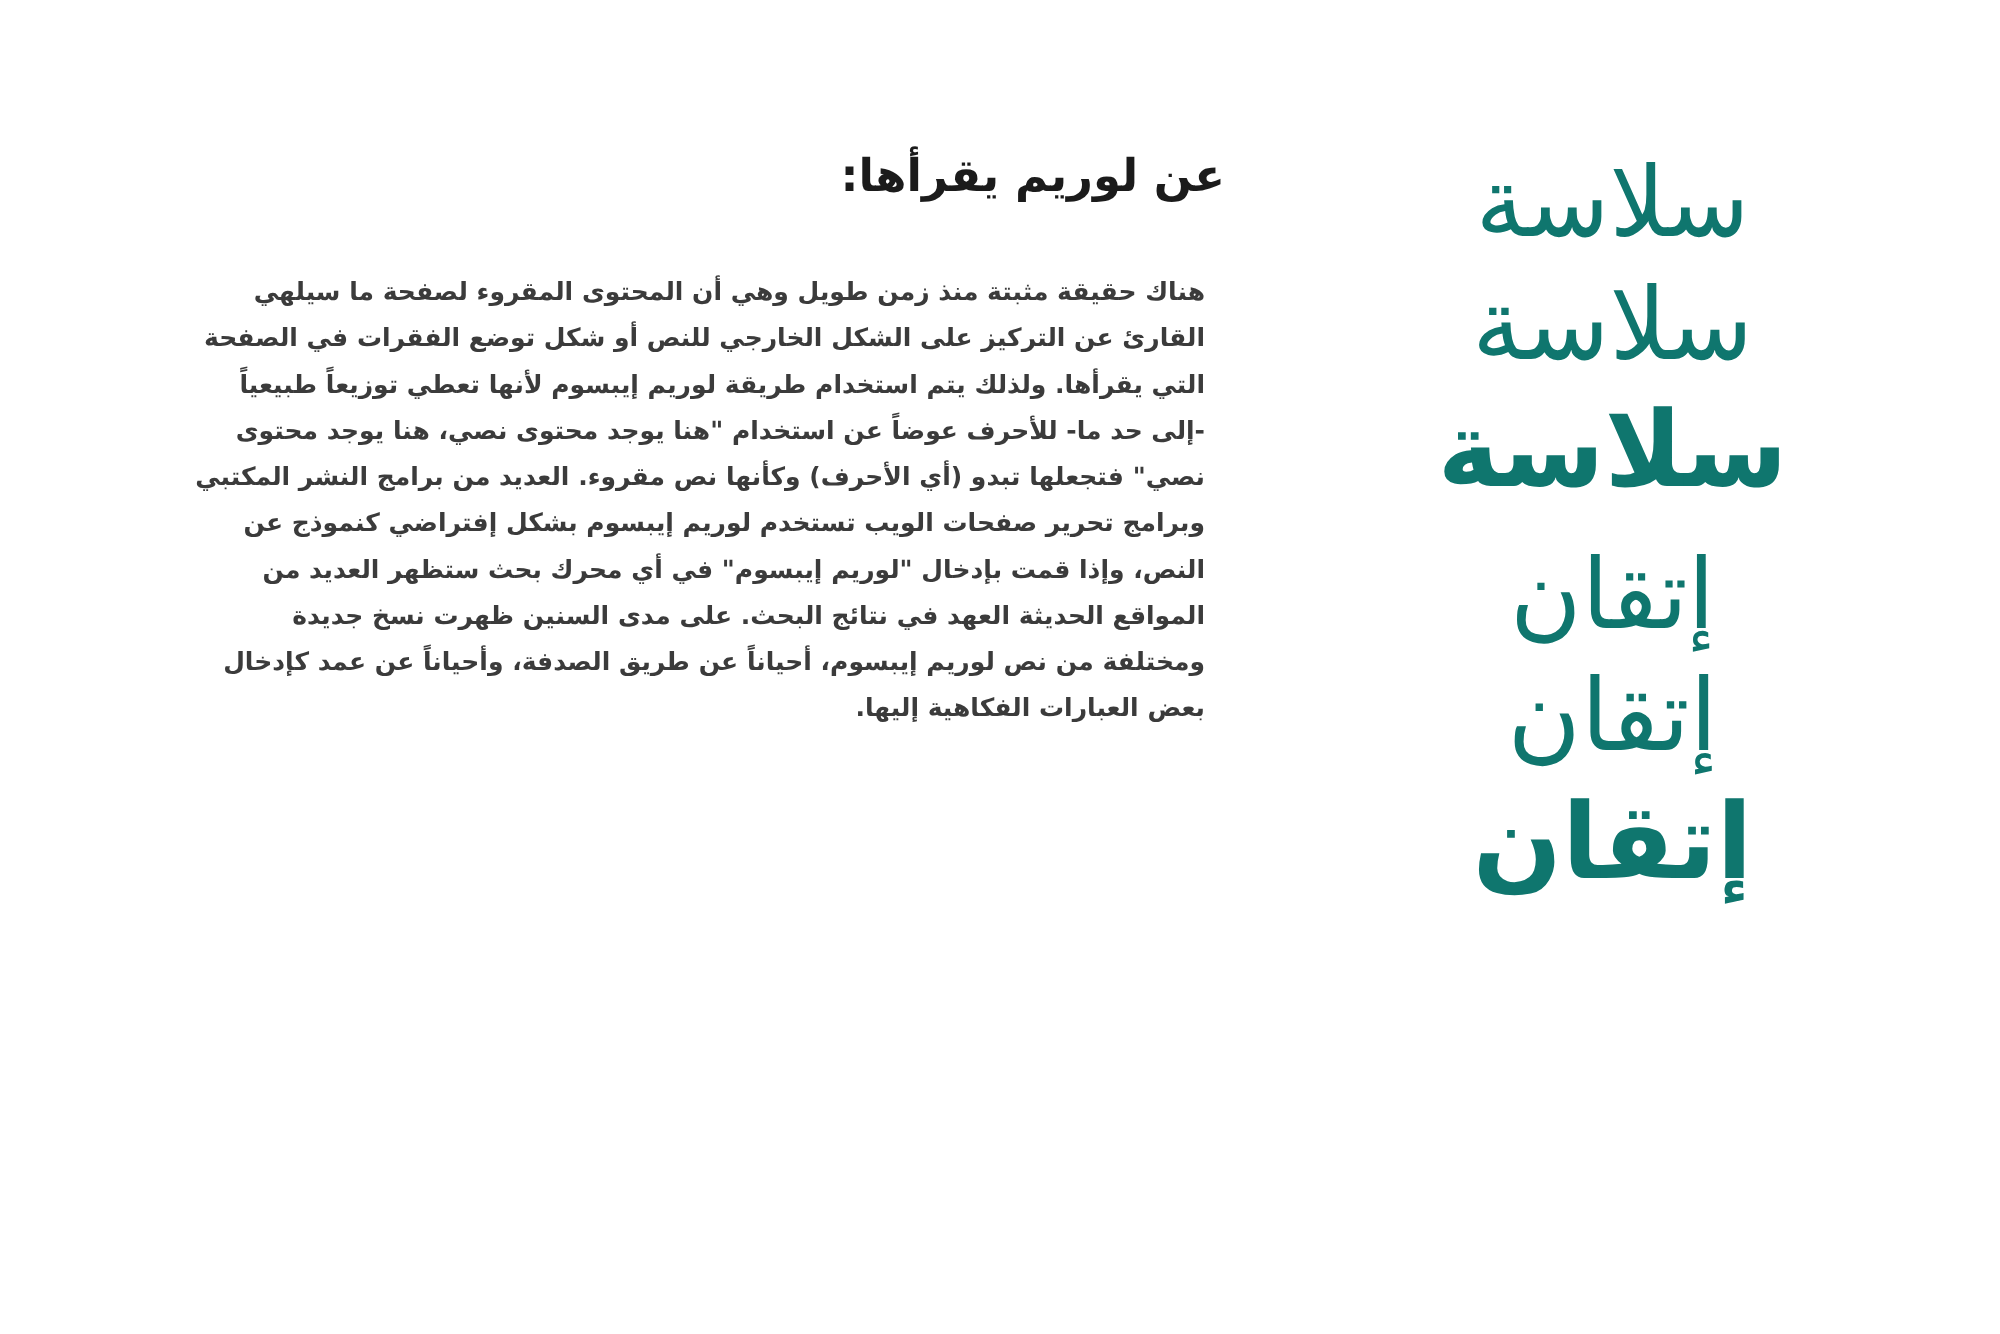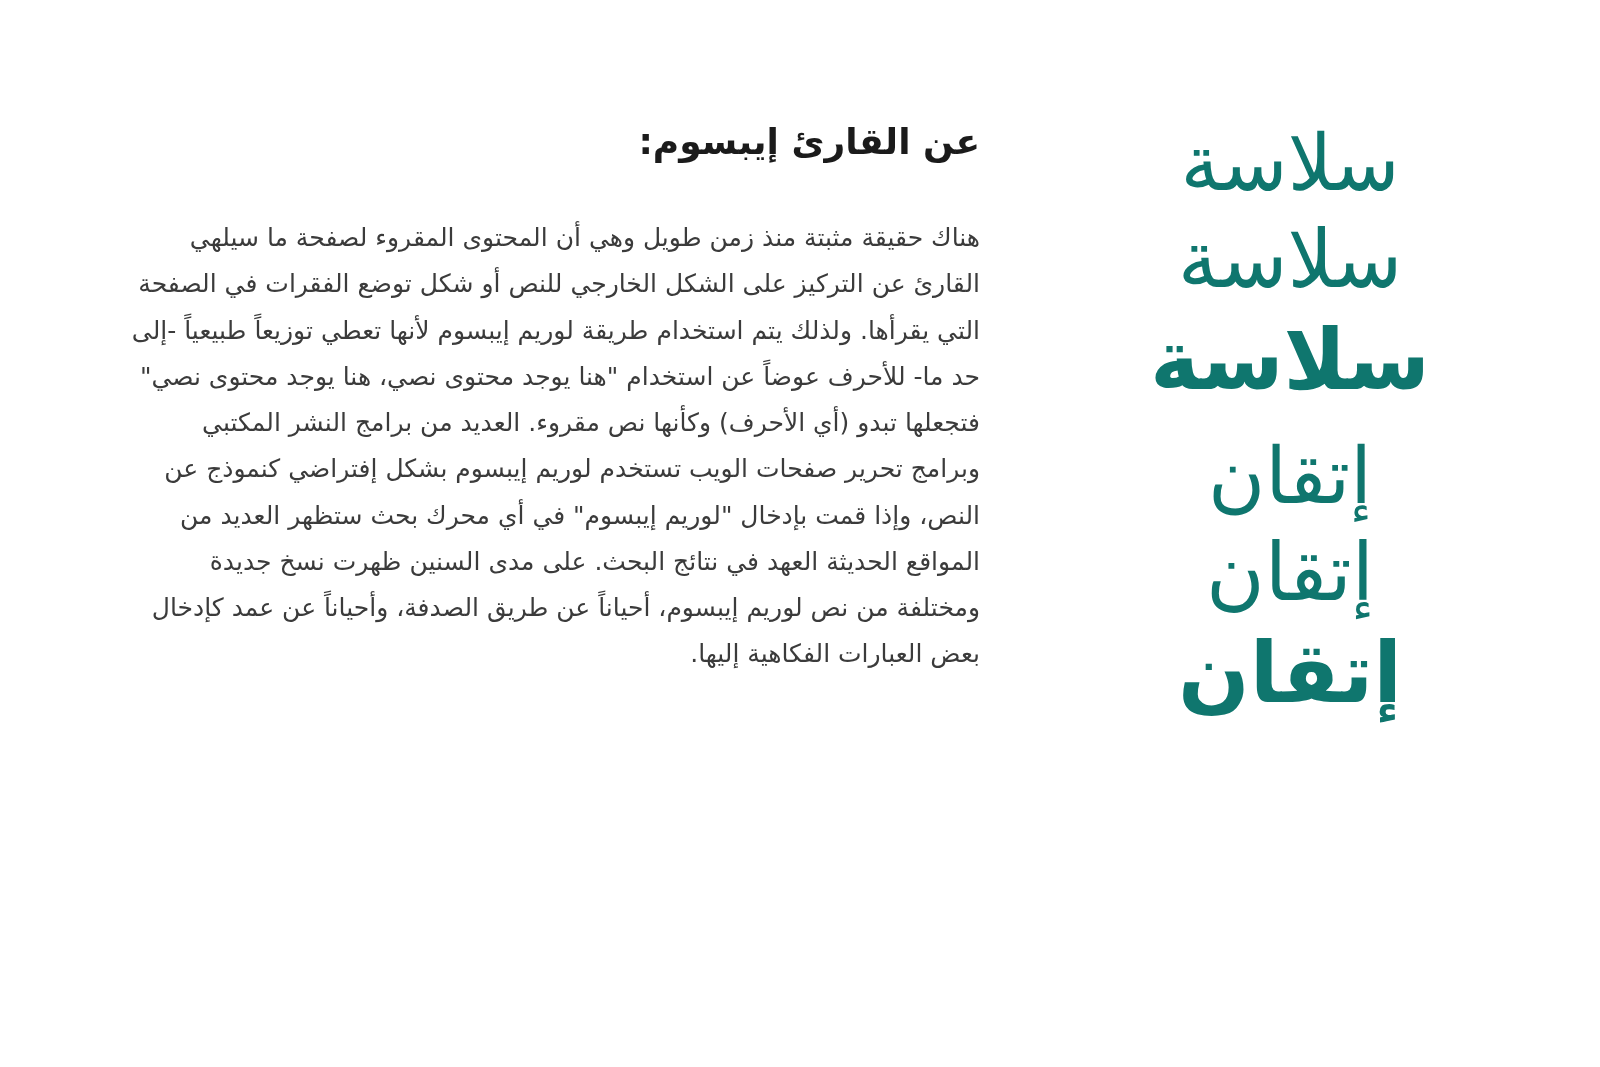--- a/index.html
+++ b/index.html
@@ -27,25 +27,25 @@
   }
   .specimen-title {
     font-size: 36px;
     font-weight: 700;
     color: #1b1b1b;
     letter-spacing: 0px;
     margin: 0 0 52px 0;
     line-height: 1.2;
   }
   .specimen-paragraph {
-    font-size: 25px;
+    font-size: 20px;
     line-height: 1.85;
     color: #3b3b3b;
-    font-weight: 400;
-    margin: 0;
+    font-weight: 700;
+    margin: 16px;
     text-align: right;
   }
 
   
   .weights-column {
     position: absolute;
     top: 120px;
     left: 1080px;
     width: 420px;
     direction: rtl;
@@ -63,21 +63,21 @@
   .w-light2   { font-size: 78px; font-weight: 300; margin-bottom: 8px; }
   .w-regular2 { font-size: 80px; font-weight: 400; margin-bottom: 8px; }
   .w-bold2    { font-size: 84px; font-weight: 700; margin-bottom: 0px; }
 </style>
 </head>
 <body>
 
 <div class="page">
 
   <section class="specimen-body">
-    <h1 class="specimen-title">عن القارئ إيبسوم:</h1>
+    <h1 class="specimen-title">عن لوريم يقرأها:</h1>
     <p class="specimen-paragraph">هناك حقيقة مثبتة منذ زمن طويل وهي أن المحتوى المقروء لصفحة ما سيلهي القارئ عن التركيز على الشكل الخارجي للنص أو شكل توضع الفقرات في الصفحة التي يقرأها. ولذلك يتم استخدام طريقة لوريم إيبسوم لأنها تعطي توزيعاً طبيعياً -إلى حد ما- للأحرف عوضاً عن استخدام "هنا يوجد محتوى نصي، هنا يوجد محتوى نصي" فتجعلها تبدو (أي الأحرف) وكأنها نص مقروء. العديد من برامج النشر المكتبي وبرامج تحرير صفحات الويب تستخدم لوريم إيبسوم بشكل إفتراضي كنموذج عن النص، وإذا قمت بإدخال "لوريم إيبسوم" في أي محرك بحث ستظهر العديد من المواقع الحديثة العهد في نتائج البحث. على مدى السنين ظهرت نسخ جديدة ومختلفة من نص لوريم إيبسوم، أحياناً عن طريق الصدفة، وأحياناً عن عمد كإدخال بعض العبارات الفكاهية إليها.</p>
   </section>
 
   <aside class="weights-column">
     <span class="weight-sample w-light">سلاسة</span>
     <span class="weight-sample w-regular">سلاسة</span>
     <span class="weight-sample w-bold">سلاسة</span>
     <span class="weight-sample w-light2">إتقان</span>
     <span class="weight-sample w-regular2">إتقان</span>
     <span class="weight-sample w-bold2">إتقان</span>

